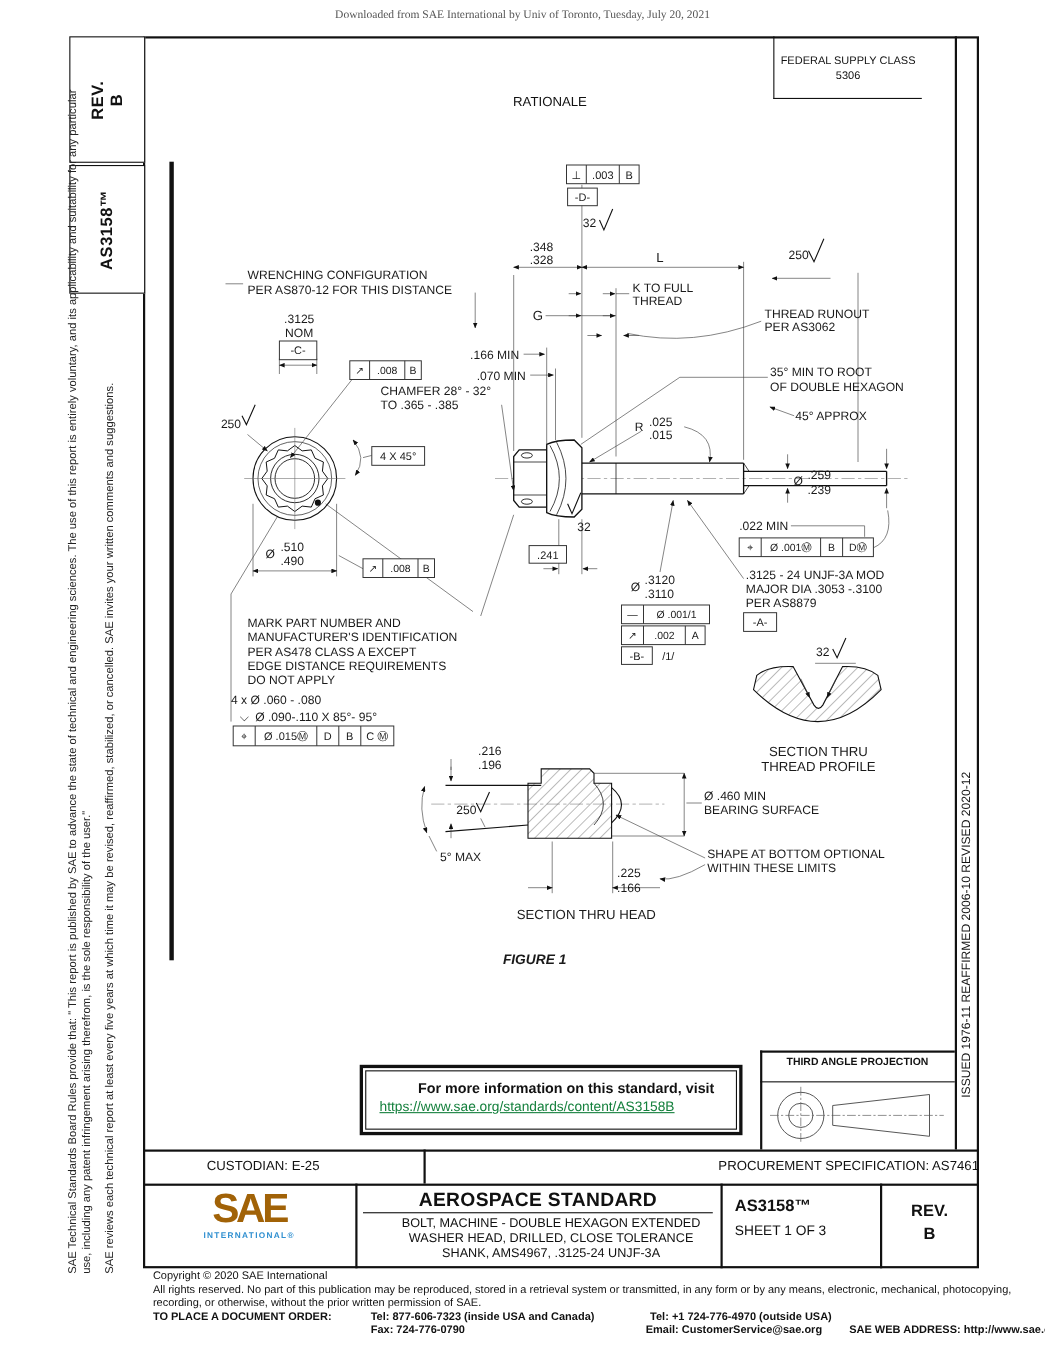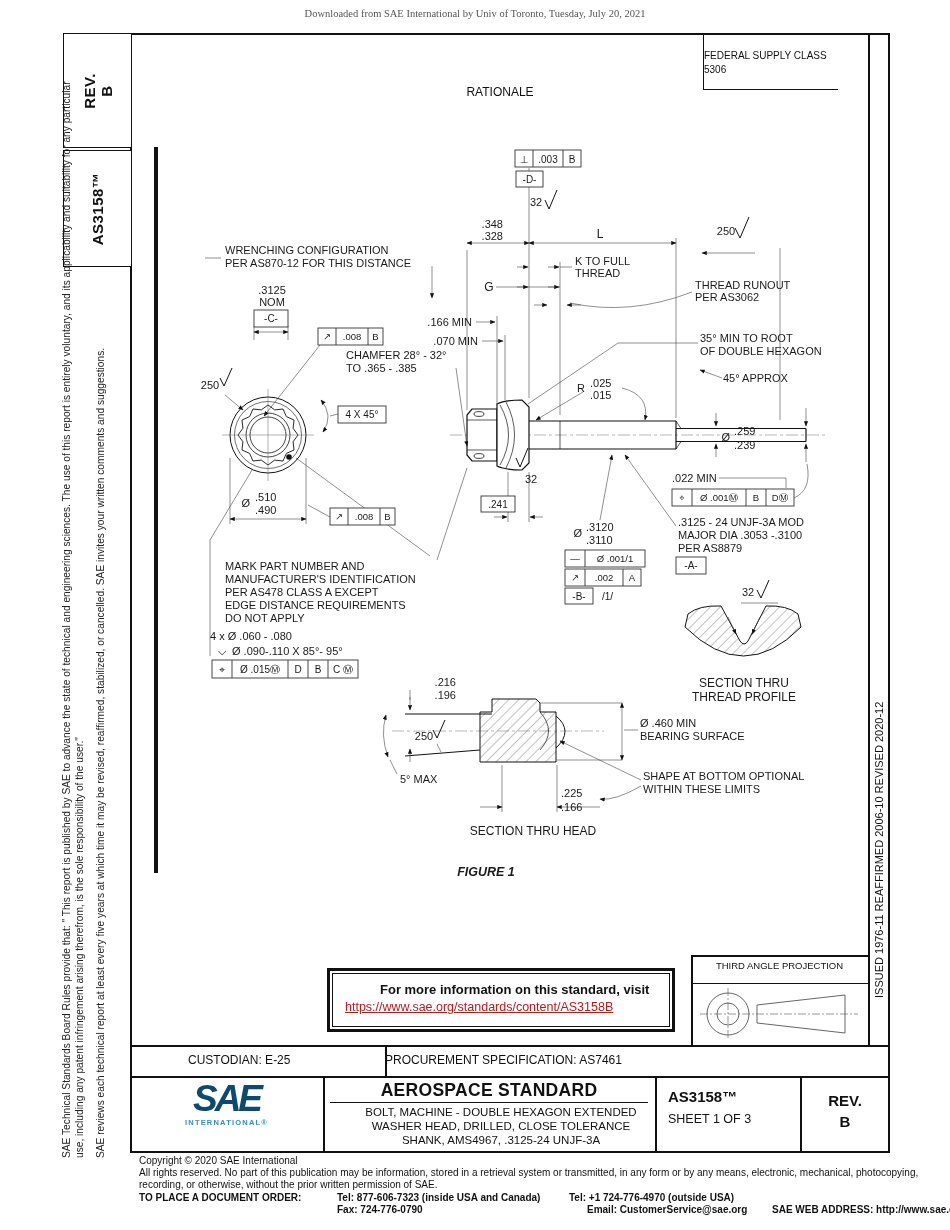--- a/index.html
+++ b/index.html
@@ -8,33 +8,33 @@
   .abs{position:absolute;}
   .line{position:absolute;background:#111;}
   .hdr-note{position:absolute;top:8px;left:0;width:950px;text-align:center;
             font-family:"Liberation Serif","DejaVu Serif",serif;font-size:10.5px;color:#555;}
   .vbox{position:absolute;border:1.6px solid #111;background:#fff;}
   .vtext{position:absolute;left:50%;top:50%;transform:translate(-50%,-50%) rotate(-90deg);
          text-align:center;font-weight:bold;font-size:15px;line-height:1.1;white-space:nowrap;letter-spacing:.5px;}
   .rot{position:absolute;transform-origin:0 0;transform:rotate(-90deg);font-size:10.2px;line-height:1.3;color:#222;}
   .caption{font-size:12px;}
   .fsc{position:absolute;left:703px;top:33px;width:135px;height:57px;border-left:1.5px solid #111;
-       border-bottom:1.5px solid #111;font-size:10px;padding-top:16px;box-sizing:border-box;line-height:1.4;}
+       border-bottom:1.5px solid #111;text-align:center;font-size:10px;padding-top:16px;box-sizing:border-box;line-height:1.4;}
   .infobox{position:absolute;left:327px;top:968px;width:348px;height:64px;border:3px solid #111;box-sizing:border-box;}
   .infobox-in{position:absolute;left:2px;top:2px;right:2px;bottom:2px;border:1.2px solid #111;padding:8px 12px;box-sizing:border-box;}
   .infobox-in .l1{font-weight:bold;font-size:13px;padding-left:35px;}
-  .infobox-in a{font-size:12.5px;color:#b91c1c;text-decoration:underline;}
+  .infobox-in a{font-size:12.5px;color:#15803d;text-decoration:underline;}
   .tb-text{position:absolute;font-size:12px;}
   .aerostd{position:absolute;left:323px;top:1080px;width:332px;text-align:center;font-weight:bold;font-size:17.5px;letter-spacing:.3px;}
   .titlelines{position:absolute;left:323px;top:1105px;width:356px;text-align:center;font-size:11.5px;line-height:1.22;}
   .docnum{position:absolute;left:668px;top:1088px;font-weight:bold;font-size:15px;}
   .sheet{position:absolute;left:668px;top:1112px;font-size:12.5px;}
   .revcell{position:absolute;left:800px;top:1090px;width:90px;text-align:center;font-weight:bold;font-size:15px;line-height:1.4;}
   .saelogo{position:absolute;left:130px;top:1080px;width:193px;text-align:center;}
-  .saelogo .big{font-size:37px;font-weight:bold;font-style:italic;color:#0c4a6e;letter-spacing:-3px;line-height:1;}
+  .saelogo .big{font-size:37px;font-weight:bold;color:#a16207;letter-spacing:-3px;line-height:1;}
   .saelogo .sub{font-size:7.5px;font-weight:bold;color:#2f8fd0;letter-spacing:1.2px;margin-top:1px;}
   .foot{position:absolute;font-size:10px;color:#111;white-space:nowrap;}
   .foot.b{font-weight:bold;font-size:10px;}
   svg text{font-family:"Liberation Sans","DejaVu Sans",sans-serif;fill:#1a1a1a;}
   .t{font-size:11px;} .t12{font-size:12px;} .ts{font-size:9.5px;} .t10{font-size:10px;}
   .bi{font-weight:bold;font-style:italic;font-size:12.5px;}
 </style>
 </head>
 <body>
 
@@ -47,21 +47,21 @@
   <div class="line" style="left:130px;top:1045px;width:760px;height:1.6px;"></div>
   <div class="line" style="left:130px;top:1076px;width:760px;height:2px;"></div>
   <div class="line" style="left:385px;top:1045px;width:1.5px;height:31px;"></div>
   <div class="line" style="left:323px;top:1076px;width:2px;height:77px;"></div>
   <div class="line" style="left:655px;top:1076px;width:2px;height:77px;"></div>
   <div class="line" style="left:800px;top:1076px;width:2px;height:77px;"></div>
 
   <div class="line" style="left:691px;top:955px;width:1.5px;height:90px;"></div>
   <div class="line" style="left:691px;top:955px;width:177px;height:1.5px;"></div>
   <div class="line" style="left:691px;top:983px;width:177px;height:1.2px;"></div>
-  <div class="abs" style="left:691px;top:960px;width:177px;text-align:center;font-size:9.5px;">THIRD ANGLE PROJECTION</div>
+  <div class="abs" style="left:691px;top:960px;width:177px;text-align:center;font-size:9.5px;font-weight:bold;">THIRD ANGLE PROJECTION</div>
 
   <div class="fsc">
     <span>FEDERAL SUPPLY CLASS</span><br>
     <span>5306</span>
   </div>
 
   <div class="abs caption" style="left:380px;top:85px;width:240px;text-align:center;">RATIONALE</div>
 
   <div class="vbox" style="left:63px;top:33px;width:67px;height:113px;">
     <div class="vtext">
@@ -392,43 +392,43 @@
   </svg>
 
   <div class="infobox">
     <div class="infobox-in">
       <div class="l1">For more information on this standard, visit</div>
       <a href="#">https://www.sae.org/standards/content/AS3158B</a>
     </div>
   </div>
 
   <div class="tb-text" style="left:140px;top:1053px;margin-left:48px;">CUSTODIAN: E-25</div>
-  <div class="tb-text" style="left:385px;top:1053px;width:505px;text-align:left;">PROCUREMENT SPECIFICATION: AS7461</div>
+  <div class="tb-text" style="left:385px;top:1053px;width:505px;text-align:right;">PROCUREMENT SPECIFICATION: AS7461</div>
 
   <div class="saelogo">
     <div class="big">SAE</div>
     <div class="sub">INTERNATIONAL®</div>
   </div>
   <div class="aerostd">AEROSPACE STANDARD</div>
   <div class="line" style="left:330px;top:1102px;width:318px;height:1.2px;"></div>
   <div class="titlelines">
     <div>BOLT, MACHINE - DOUBLE HEXAGON EXTENDED</div>
     <div>WASHER HEAD, DRILLED, CLOSE TOLERANCE</div>
     <div>SHANK, AMS4967, .3125-24 UNJF-3A</div>
   </div>
   <div class="docnum">AS3158™</div>
   <div class="sheet">SHEET 1 OF 3</div>
   <div class="revcell">
     <div>REV.</div>
     <div>B</div>
   </div>
 
   <div class="foot" style="left:139px;top:1155px;">Copyright © 2020 SAE International</div>
-  <div class="foot" style="left:139px;top:1167px;">All rights reserved. No part of this publication may be information, stored in a retrieval system or transmitted, in any form or by any means, electronic, mechanical, photocopying,</div>
+  <div class="foot" style="left:139px;top:1167px;">All rights reserved. No part of this publication may be reproduced, stored in a retrieval system or transmitted, in any form or by any means, electronic, mechanical, photocopying,</div>
   <div class="foot" style="left:139px;top:1179px;">recording, or otherwise, without the prior written permission of SAE.</div>
   <div class="foot b" style="left:139px;top:1192px;">TO PLACE A DOCUMENT ORDER:</div>
   <div class="foot b" style="left:337px;top:1192px;">Tel: 877-606-7323 (inside USA and Canada)</div>
-  <div class="foot b" style="left:569px;top:1192px;">Tel: +1 724-776-4970 (outside USA)</div>
+  <div class="foot b" style="left:591px;top:1192px;">Tel: +1 724-776-4970 (outside USA)</div>
   <div class="foot b" style="left:337px;top:1204px;">Fax: 724-776-0790</div>
   <div class="foot b" style="left:587px;top:1204px;">Email: CustomerService@sae.org</div>
   <div class="foot b" style="left:772px;top:1204px;">SAE WEB ADDRESS: http://www.sae.org</div>
 
 </div>
 
 </body></html>

